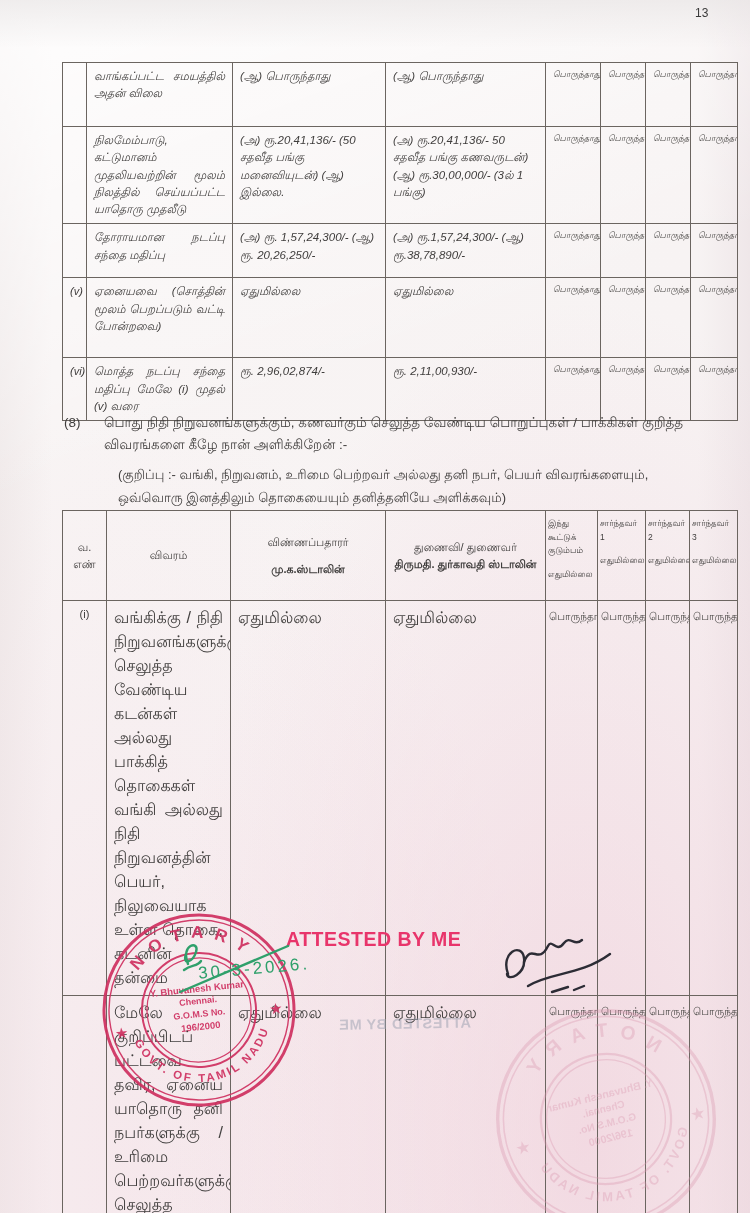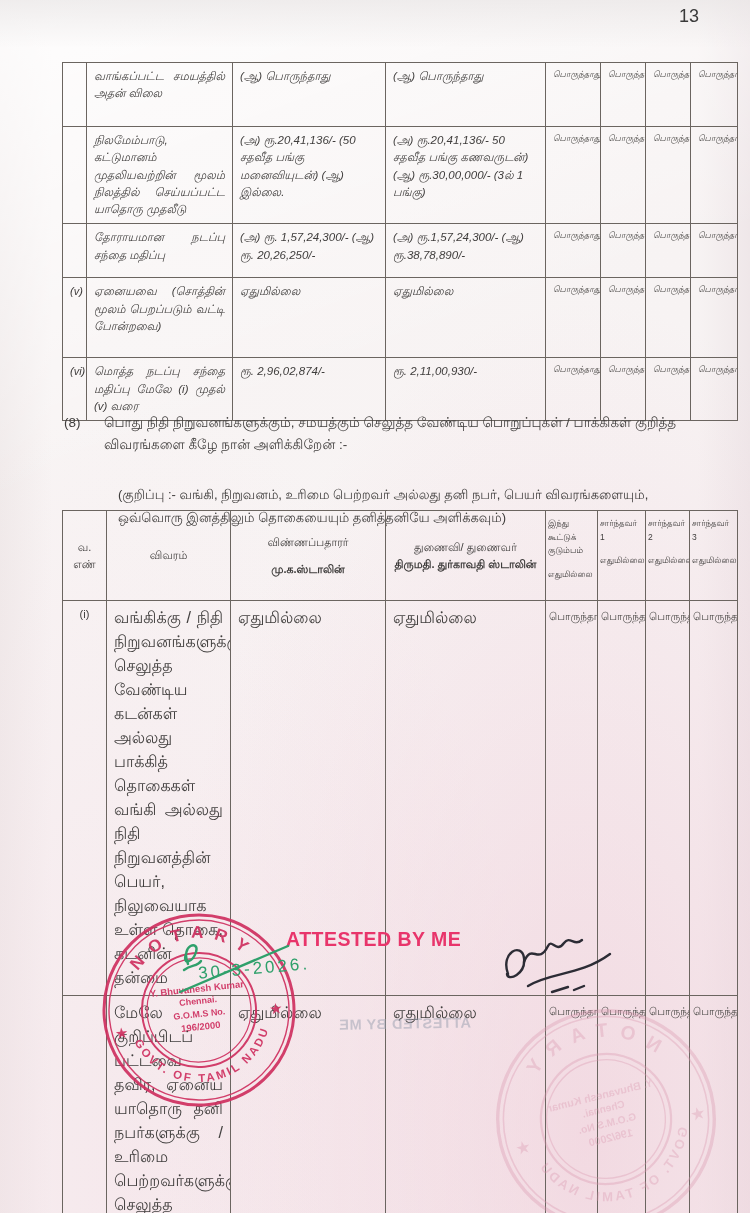--- a/index.html
+++ b/index.html
@@ -8,35 +8,35 @@
     position:relative;width:750px;height:1213px;margin:0 auto;overflow:hidden;
     color:#3f3d3c;
     background:
       linear-gradient(180deg, rgba(228,224,224,.55), rgba(228,224,224,0) 4%),
       linear-gradient(160deg, rgba(255,255,255,.85), rgba(255,255,255,0) 34%),
       radial-gradient(ellipse at 78% 94%, rgba(238,196,211,.55), rgba(238,196,211,0) 52%),
       radial-gradient(ellipse at 18% 96%, rgba(242,214,224,.40), rgba(242,214,224,0) 46%),
       linear-gradient(90deg, #f0eaea, #f8f4f4 7%, #f7f3f3 93%, #efe7e9),
       #f7f2f2;
   }
-  .pagenum{position:absolute;top:6px;left:679px;font-size:18px;color:#3a3a3a;}
+  .pagenum{position:absolute;top:6px;left:695px;font-size:12px;color:#3a3a3a;}
   table.doc{border-collapse:collapse;table-layout:fixed;position:absolute;left:62px;background:transparent;}
   table.doc td{border:1px solid #6b6560;vertical-align:top;padding:5px 7px;overflow:hidden;}
   .t1 td{font-size:11.5px;line-height:1.5;font-style:italic;}
   .t2 td{font-size:16px;line-height:1.5;}
   td.c-num{text-align:center;font-size:11px;padding-top:8px;}
   td.c-detail{text-align:justify;}
   td.c-small{font-size:8.5px;line-height:1.5;text-align:center;padding:6px 2px;color:#4a4846;margin-top:20px;}
   .t2 td.c-small{font-size:10.5px;padding:8px 3px;}
   .t2 td.c-head{font-size:11px;text-align:center;vertical-align:middle;line-height:1.5;}
   .t2 td.c-head-sm{font-size:8.5px;text-align:left;vertical-align:top;padding:6px 2px;line-height:1.6;}
   .bold{font-weight:bold;}
   .hdr-gap{display:block;margin-top:10px;}
   .para8{position:absolute;top:412px;left:64px;width:660px;display:grid;grid-template-columns:40px 1fr;font-size:13.5px;line-height:1.65;}
-  .note{position:absolute;top:464px;left:118px;width:555px;font-size:13px;line-height:1.75;margin-top:20px;}
+  .note{position:absolute;top:464px;left:118px;width:555px;font-size:13px;line-height:1.75;}
   .attested{position:absolute;top:928px;left:286px;font-size:19.5px;font-weight:bold;letter-spacing:.5px;color:#e8356b;}
   .gdate{position:absolute;top:959px;left:198px;font-size:17px;letter-spacing:3px;color:#2fa06b;transform:rotate(-5deg);white-space:nowrap;}
   .stamp-main{position:absolute;top:910px;left:99px;width:200px;height:200px;color:#cf3060;opacity:.92;transform:rotate(-6deg);}
   .stamp-faded{position:absolute;top:1005px;left:492px;width:228px;height:228px;color:#d995ad;opacity:.34;transform:scaleX(-1) rotate(14deg);}
   .sig-green{position:absolute;top:936px;left:166px;width:140px;height:64px;color:#2fa06b;}
   .sig-black{position:absolute;top:930px;left:498px;width:125px;height:74px;color:#2c2c35;}
   .faded-attested{position:absolute;top:1016px;left:296px;width:175px;font-size:14.5px;font-weight:bold;letter-spacing:.5px;color:#9aa0b0;opacity:.5;transform:scaleX(-1) rotate(1deg);white-space:nowrap;}
   svg text{font-family:"Liberation Sans",sans-serif;}
 </style>
 </head>
@@ -106,21 +106,21 @@
       <td class="c-small">பொருந்தாது</td>
       <td class="c-small">பொருந்தாது</td>
       <td class="c-small">பொருந்தாது</td>
       <td class="c-small">பொருந்தாது</td>
     </tr>
   </tbody>
     </table>
 
   <div class="para8">
     <span>(8)</span>
-    <span>பொது நிதி நிறுவனங்களுக்கும், சமயத்கும் செலுத்த வேண்டிய பொறுப்புகள் / பாக்கிகள் குறித்த விவரங்களை கீழே நான் அளிக்கிறேன் :-</span>
+    <span>பொது நிதி நிறுவனங்களுக்கும், கணவர்கும் செலுத்த வேண்டிய பொறுப்புகள் / பாக்கிகள் குறித்த விவரங்களை கீழே நான் அளிக்கிறேன் :-</span>
   </div>
 
   <div class="note">(குறிப்பு :- வங்கி, நிறுவனம், உரிமை பெற்றவர் அல்லது தனி நபர், பெயர் விவரங்களையும், ஒவ்வொரு இனத்திலும் தொகையையும் தனித்தனியே அளிக்கவும்)</div>
 
   <table class="doc t2" style="top:510px;width:675px;">
     <colgroup>
       <col style="width:44px">
         <col style="width:124px">
         <col style="width:155px">
         <col style="width:160px">

